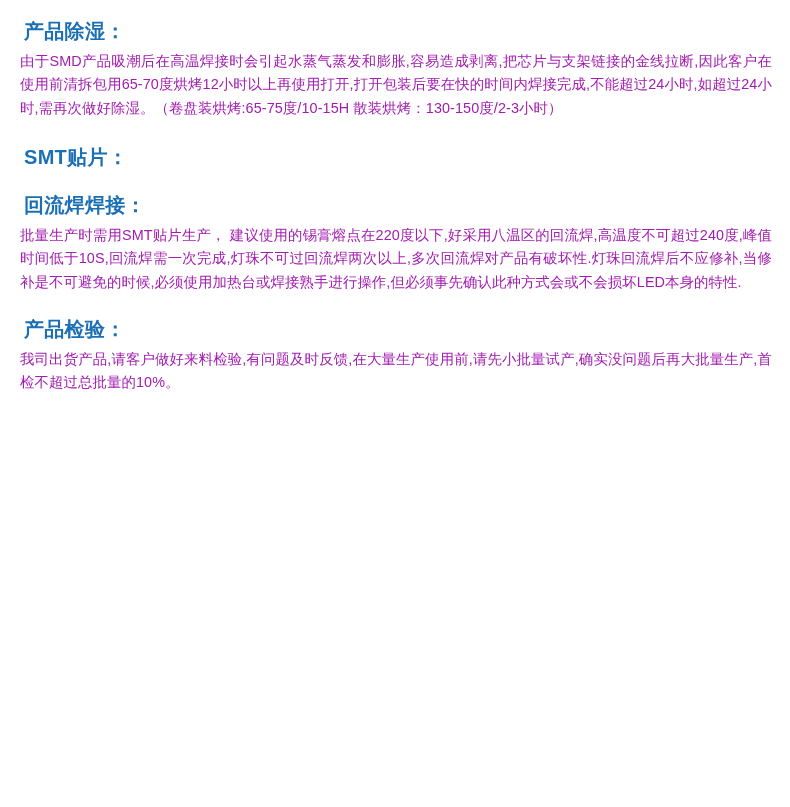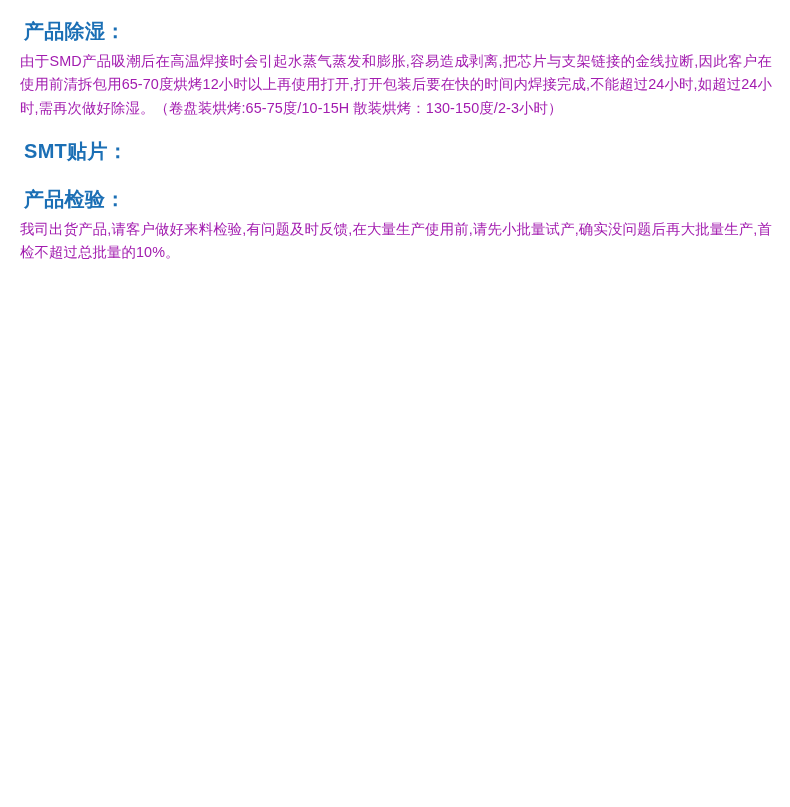--- a/index.html
+++ b/index.html
@@ -34,21 +34,21 @@
   }
   .section-body {
     color: #a21caf;
     font-size: 14.4px;
     line-height: 1.62;
     margin: 0 4px 0 6px;
     text-align: justify;
     letter-spacing: 0.1px;
   }
   .sec-dehumid .section-title { margin-left: 10px; }
-  .sec-smt { margin-top: 18px; }
+  .sec-smt { margin-top: 24px; }
   .sec-manual { margin-top: 22px; }
   .sec-reflow { margin-top: 22px; }
   .sec-esd { margin-top: 22px; }
   .sec-inspect { margin-top: 22px; }
 </style>
 </head>
 <body>
 
 <div class="page">
 
@@ -57,20 +57,24 @@
     <p class="section-body">由于SMD产品吸潮后在高温焊接时会引起水蒸气蒸发和膨胀,容易造成剥离,把芯片与支架链接的金线拉断,因此客户在使用前清拆包用65-70度烘烤12小时以上再使用打开,打开包装后要在快的时间内焊接完成,不能超过24小时,如超过24小时,需再次做好除湿。（卷盘装烘烤:65-75度/10-15H 散装烘烤：130-150度/2-3小时）</p>
   </div>
 
   <div class="section sec-smt">
     <h2 class="section-title">SMT贴片：</h2>
   </div>
 
   <div class="section sec-manual">
   </div>
 
+  <div class="section sec-reflow">
+    <h2 class="section-title">回流焊焊接：</h2>
+    <p class="section-body">批量生产时需用SMT贴片生产， 建议使用的锡膏熔点在220度以下,好采用八温区的回流焊,高温度不可超过240度,峰值时间低于10S,回流焊需一次完成,灯珠不可过回流焊两次以上,多次回流焊对产品有破坏性.灯珠回流焊后不应修补,当修补是不可避免的时候,必须使用加热台或焊接熟手进行操作,但必须事先确认此种方式会或不会损坏LED本身的特性.</p>
+  </div>
 
 
   <div class="section sec-inspect">
     <h2 class="section-title">产品检验：</h2>
     <p class="section-body">我司出货产品,请客户做好来料检验,有问题及时反馈,在大量生产使用前,请先小批量试产,确实没问题后再大批量生产,首检不超过总批量的10%。</p>
   </div>
 
 </div>
 
 </body></html>

